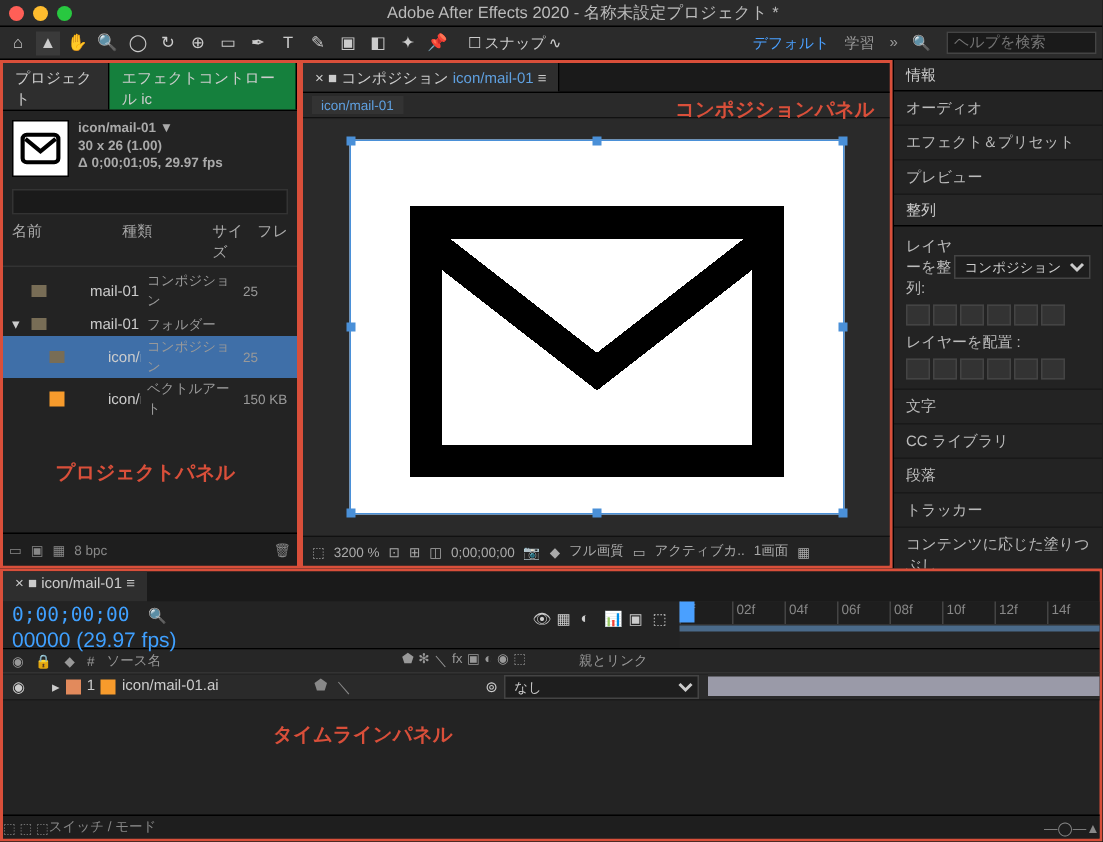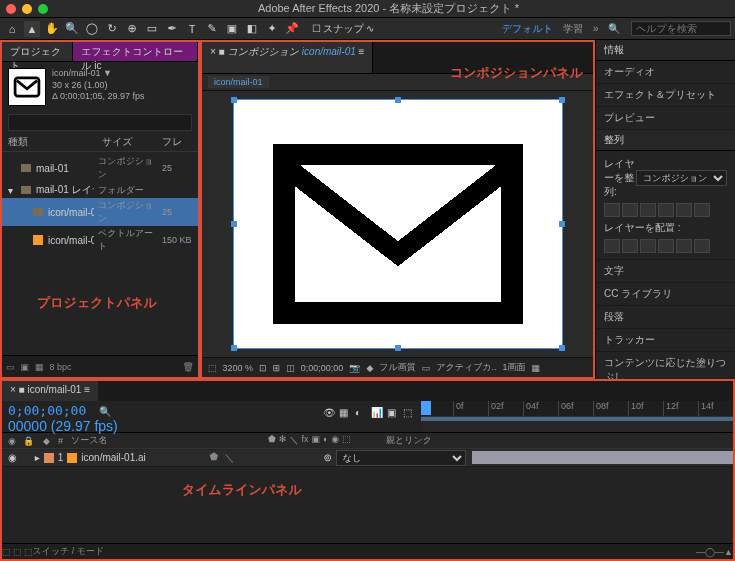--- a/index.html
+++ b/index.html
@@ -19,51 +19,51 @@
   .snap { margin-left: 8px; font-size: 10px; display: flex; align-items: center; gap: 2px; }
   .workspace-links { margin-left: auto; display: flex; gap: 10px; font-size: 10px; color: #999; align-items: center; }
   .workspace-links .active { color: #4aa0ff; }
   .search { background: #1a1a1a; border: 1px solid #444; padding: 1px 4px; font-size: 10px; color: #999; width: 100px; }
   
   
   .main { display: flex; height: 339px; }
   
   
   .project-panel { width: 200px; background: #232323; border: 2px solid #d94f3a; display: flex; flex-direction: column; }
-  .panel-tabs { display: flex; background: #1a1a1a; height: 20px; border-bottom: 1px solid #000; }
-  .panel-tab { padding: 3px 8px; font-size: 10px; color: #ccc; background: #701a75; border-right: 1px solid #000; }
+  .panel-tabs { display: flex; background: #1a1a1a; height: 32px; border-bottom: 1px solid #000; }
+  .panel-tab { padding: 3px 8px; font-size: 10px; color: #ccc; background: #15803d; border-right: 1px solid #000; }
   .panel-tab.active { background: #2e2e2e; }
   .thumb-area { display: flex; padding: 6px; gap: 6px; align-items: start; }
   .thumb { width: 38px; height: 38px; background: #fff; border: 1px solid #000; display: flex; align-items: center; justify-content: center; }
   .thumb svg { width: 28px; height: 22px; }
-  .thumb-info { font-size: 9px; color: #aaa; line-height: 1.3; }
+  .thumb-info { font-size: 9px; color: #aaa; line-height: 1.3; font-weight: bold; }
   .search-row { padding: 2px 6px; }
   .search-row input { width: 100%; background: #1a1a1a; border: 1px solid #333; color: #ccc; font-size: 10px; padding: 2px 4px; }
   .proj-header { display: flex; padding: 2px 6px; font-size: 10px; border-bottom: 1px solid #333; color: #aaa; }
   .proj-header span:nth-child(1) { flex: 1; }
   .proj-header span:nth-child(2) { width: 60px; }
   .proj-header span:nth-child(3) { width: 30px; }
   .proj-tree { flex: 1; padding: 2px 0; }
   .proj-row { display: flex; align-items: center; padding: 1px 6px; font-size: 10px; gap: 4px; }
   .proj-row.sel { background: #3f6fa8; }
   .proj-row .arrow { width: 8px; color: #ccc; }
   .proj-row .icon { width: 12px; height: 10px; display: flex; align-items: center; justify-content: center; }
-  .proj-row .name { flex: 1; overflow: hidden; white-space: nowrap; }
+  .proj-row .name { flex: 1; overflow: hidden; white-space: nowrap; margin-left: 24px; }
   .proj-row .type { width: 60px; font-size: 9px; color: #999; }
   .proj-row .size { width: 30px; font-size: 9px; color: #999; }
   .ic-comp { width: 10px; height: 8px; background: #786d56; }
   .ic-folder { width: 10px; height: 8px; background: #786d56; }
   .ic-ai { width: 10px; height: 10px; background: #f79b2c; }
   .panel-label { position: absolute; color: #d94f3a; font-size: 13px; font-weight: bold; pointer-events: none; }
   .project-panel { position: relative; }
   .proj-footer { height: 22px; border-top: 1px solid #000; background: #1e1e1e; display: flex; align-items: center; padding: 0 4px; gap: 6px; color: #888; font-size: 9px;}
   
   
   .comp-panel { flex: 1; background: #232323; border: 2px solid #d94f3a; display: flex; flex-direction: column; position: relative; }
-  .comp-panel .panel-tabs { height: 32px; font-style: italic; }
+  .comp-panel .panel-tabs { height: 20px; }
   .comp-tab-area { background: #2a2a2a; padding: 2px 6px; font-size: 10px; border-bottom: 1px solid #111; }
   .comp-tab-mini { display: inline-block; background: #333; padding: 1px 6px; color: #5fa0e0; font-size: 9px;}
   .viewer { flex: 1; background: #2a2a2a; display: flex; align-items: center; justify-content: center; position: relative; }
   .canvas { width: 330px; height: 250px; background: #fff; position: relative; border: 1px solid #4a90d8; }
   .handle { position: absolute; width: 6px; height: 6px; background: #4a90d8;}
   .viewer-footer { height: 20px; background: #232323; display: flex; align-items: center; padding: 0 6px; gap: 6px; font-size: 9px; color: #aaa; border-top: 1px solid #111; }
   .vf-item { display: flex; align-items: center; gap: 2px; }
   
   
   .right-panel { width: 140px; background: #232323; border-left: 1px solid #000; display: flex; flex-direction: column; }
@@ -76,21 +76,21 @@
   
   
   .timeline-panel { height: 182px; background: #232323; border: 2px solid #d94f3a; display: flex; flex-direction: column; position: relative; }
   .tl-tabs { height: 20px; background: #1a1a1a; display: flex; }
   .tl-tab { padding: 3px 8px; font-size: 10px; background: #2e2e2e; color: #ccc;}
   .tl-header { display: flex; height: 32px; border-bottom: 1px solid #000; }
   .tl-left { width: 470px; background: #232323; padding: 2px 6px; position: relative; }
   .timecode { color: #3fa0ff; font-size: 13px; font-family: monospace; }
   .timecode-sub { color: #3fa0ff; font-size: 14px; }
   .tl-right { flex: 1; background: #262626; position: relative; }
-  .ruler { height: 16px; background: #1e1e1e; border-bottom: 1px solid #333; display: flex; font-size: 9px; color: #888; position: relative; padding-left: 32px; }
+  .ruler { height: 16px; background: #1e1e1e; border-bottom: 1px solid #333; display: flex; font-size: 9px; color: #888; position: relative; }
   .ruler span { width: 35px; text-align: left; padding-left: 2px; border-left: 1px solid #444;}
   .playhead { position: absolute; left: 0; top: 0; width: 10px; height: 14px; background: #4aa0ff; }
   .workarea { position: absolute; top: 16px; left: 0; right: 0; height: 4px; background: #4a6a8a; }
   .tl-cols { display: flex; height: 16px; border-bottom: 1px solid #333; background: #262626; font-size: 9px; color: #999; align-items: center; }
   .tl-cols .left-cols { width: 470px; display: flex; align-items: center; padding: 0 6px; gap: 8px; }
   .tl-layer { display: flex; height: 18px; border-bottom: 1px solid #1a1a1a; color: #ccc; align-items: center; font-size: 10px; }
   .tl-layer .l-left { width: 470px; display: flex; align-items: center; padding: 0 6px; gap: 4px; background: #2a2a2a;}
   .tl-layer .l-right { flex: 1; background: #2a2a2a; position: relative; height: 100%; }
   .layer-bar { position: absolute; left: 0; right: 0; top: 2px; bottom: 2px; background: #9a9aa8; }
   .tl-footer { height: 16px; background: #1e1e1e; display: flex; align-items: center; justify-content: center; font-size: 9px; color: #888; border-top: 1px solid #000; margin-top: auto;}
@@ -149,20 +149,21 @@
           </svg>
       </div>
       <div class="thumb-info">
         <div>icon/mail-01 ▼</div>
         <div>30 x 26 (1.00)</div>
         <div>Δ 0;00;01;05, 29.97 fps</div>
       </div>
     </div>
     <div class="search-row"><input placeholder="" style=""></div>
     <div class="proj-header">
+      <span>名前</span>
       <span>種類</span>
       <span>サイズ</span>
       <span>フレ</span>
     </div>
     <div class="proj-tree">
       <div class="proj-row">
         <span class="arrow"></span>
           <span class="icon">
             <span class="ic-comp"></span>
           </span>
@@ -198,21 +199,21 @@
         <span class="size">150 KB</span>
       </div>
     </div>
     <div class="proj-footer">
       <span>▭</span>
       <span>▣</span>
       <span>▦</span>
       <span>8 bpc</span>
       <span style="margin-left:auto;">🗑</span>
     </div>
-    <div class="panel-label" style="left:35px; top:252px;font-family:Liberation Mono, monospace;">プロジェクトパネル</div>
+    <div class="panel-label" style="left:35px; top:264px;font-family:Liberation Mono, monospace;">プロジェクトパネル</div>
   </div>
 
   <div class="comp-panel">
     <div class="panel-tabs">
       <div class="panel-tab active">× ■ <span>コンポジション</span> <span style="color:#5fa0e0">icon/mail-01</span> ≡</div>
     </div>
     <div class="comp-tab-area"><span class="comp-tab-mini">icon/mail-01</span></div>
     <div class="viewer">
       <div class="canvas">
         <svg width="100%" height="100%" viewBox="0 0 330 250" shape-rendering="crispEdges">

